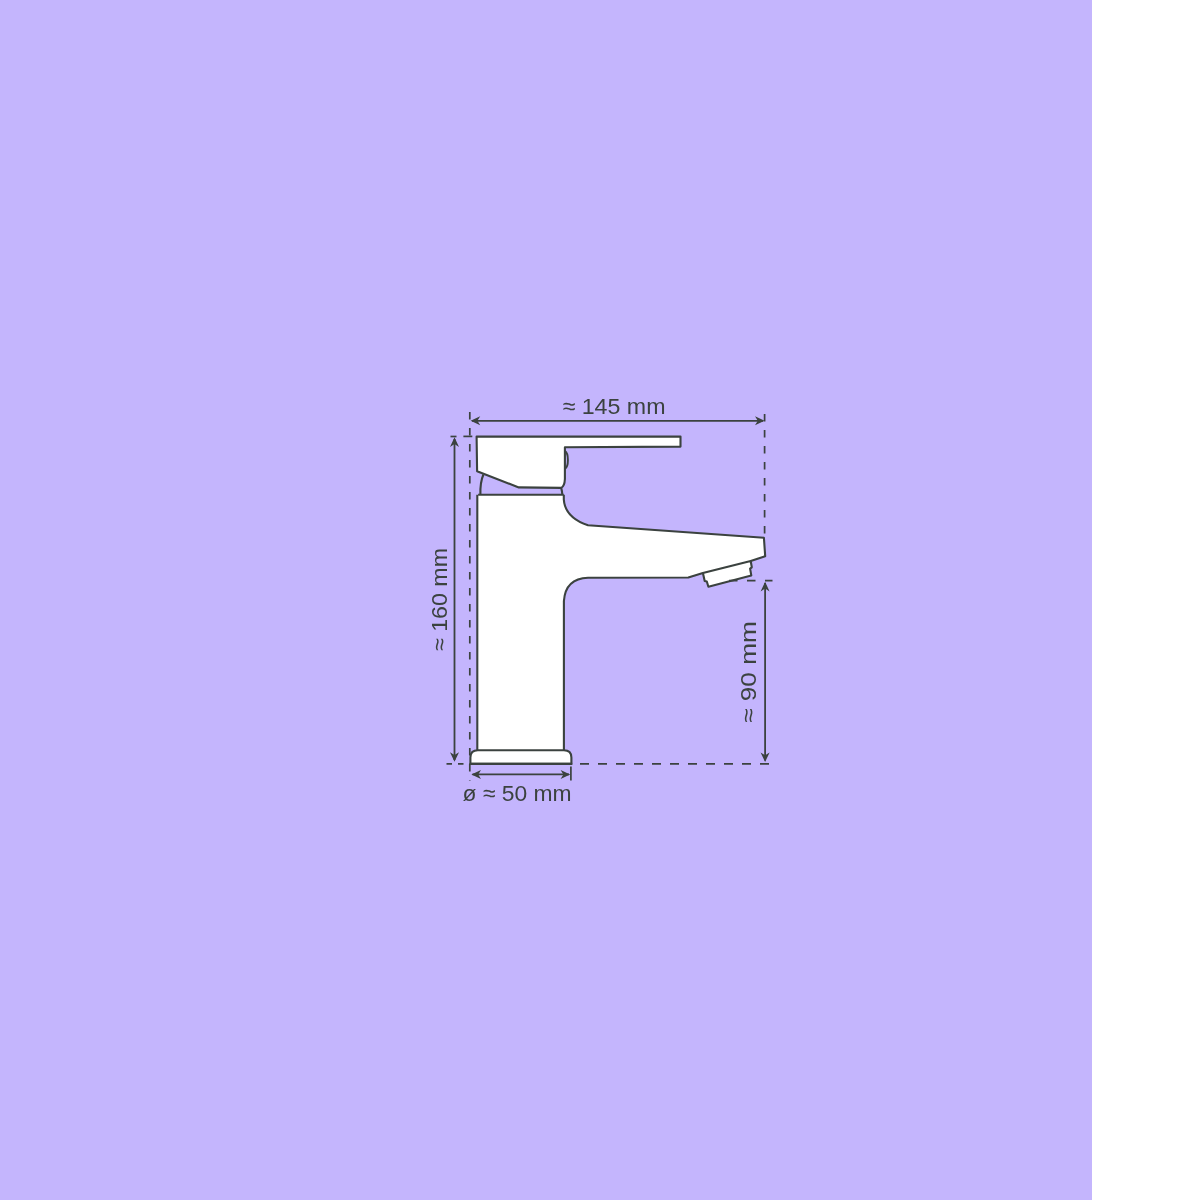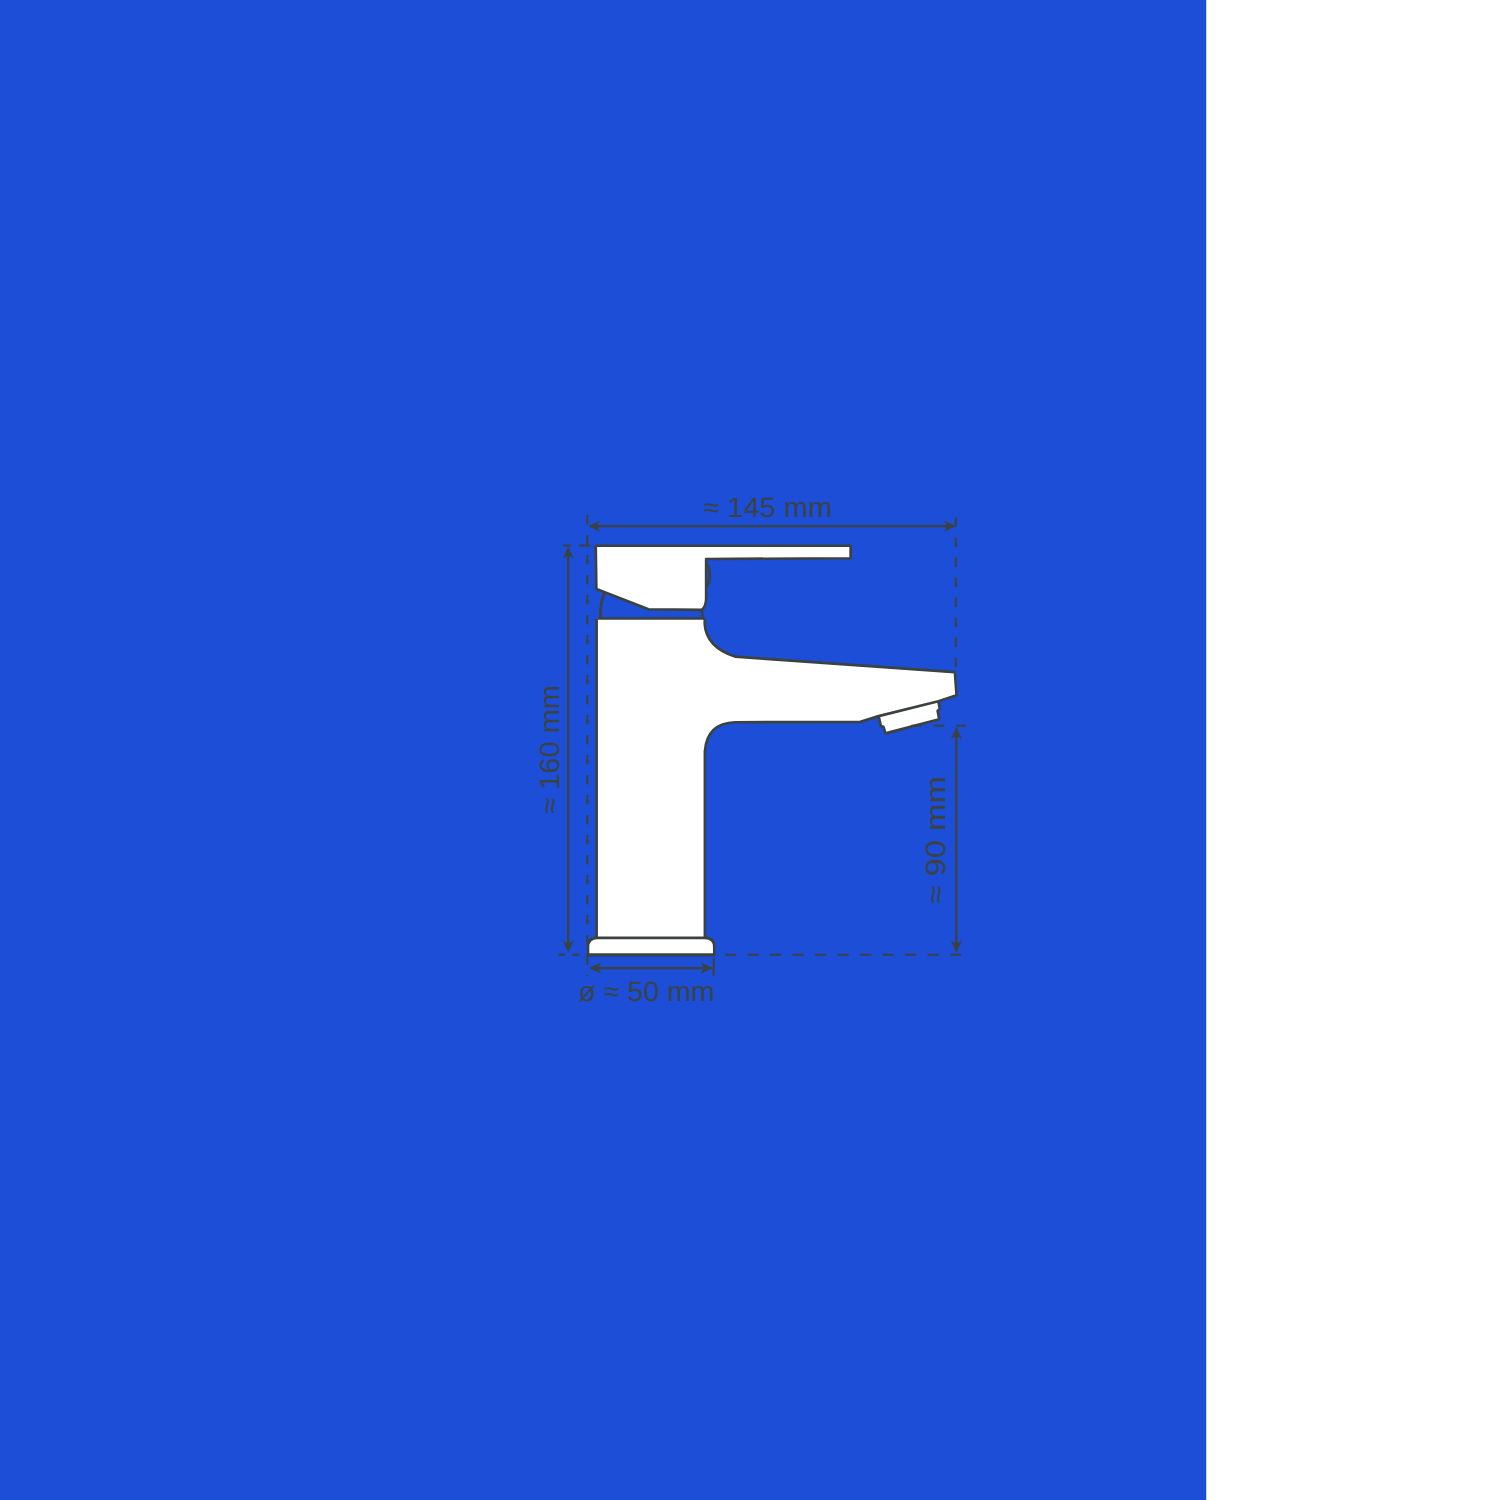--- a/index.html
+++ b/index.html
@@ -1,16 +1,16 @@
 <!DOCTYPE html>
 <html><head>
 <meta charset="utf-8">
 <style>
 html,body{margin:0;padding:0;background:#ffffff;}
-.wrap{width:965px;height:1200px;position:relative;background:#1d4ed8;overflow:hidden;}
+.wrap{width:1092px;height:1200px;position:relative;background:#c4b5fd;overflow:hidden;}
 svg{display:block;filter:blur(0.55px);}
 text{font-family:"Liberation Sans",sans-serif;fill:#3b423f;}
 </style>
 </head>
 <body>
 <div class="wrap">
 <svg width="1200" height="1200" viewBox="0 0 1200 1200">
 <g fill="none" stroke="#3b423f" stroke-width="1.7" stroke-linecap="butt">
 
 <line x1="469.8" y1="412" x2="469.8" y2="780.5" stroke-dasharray="7.5 8.5"></line>

